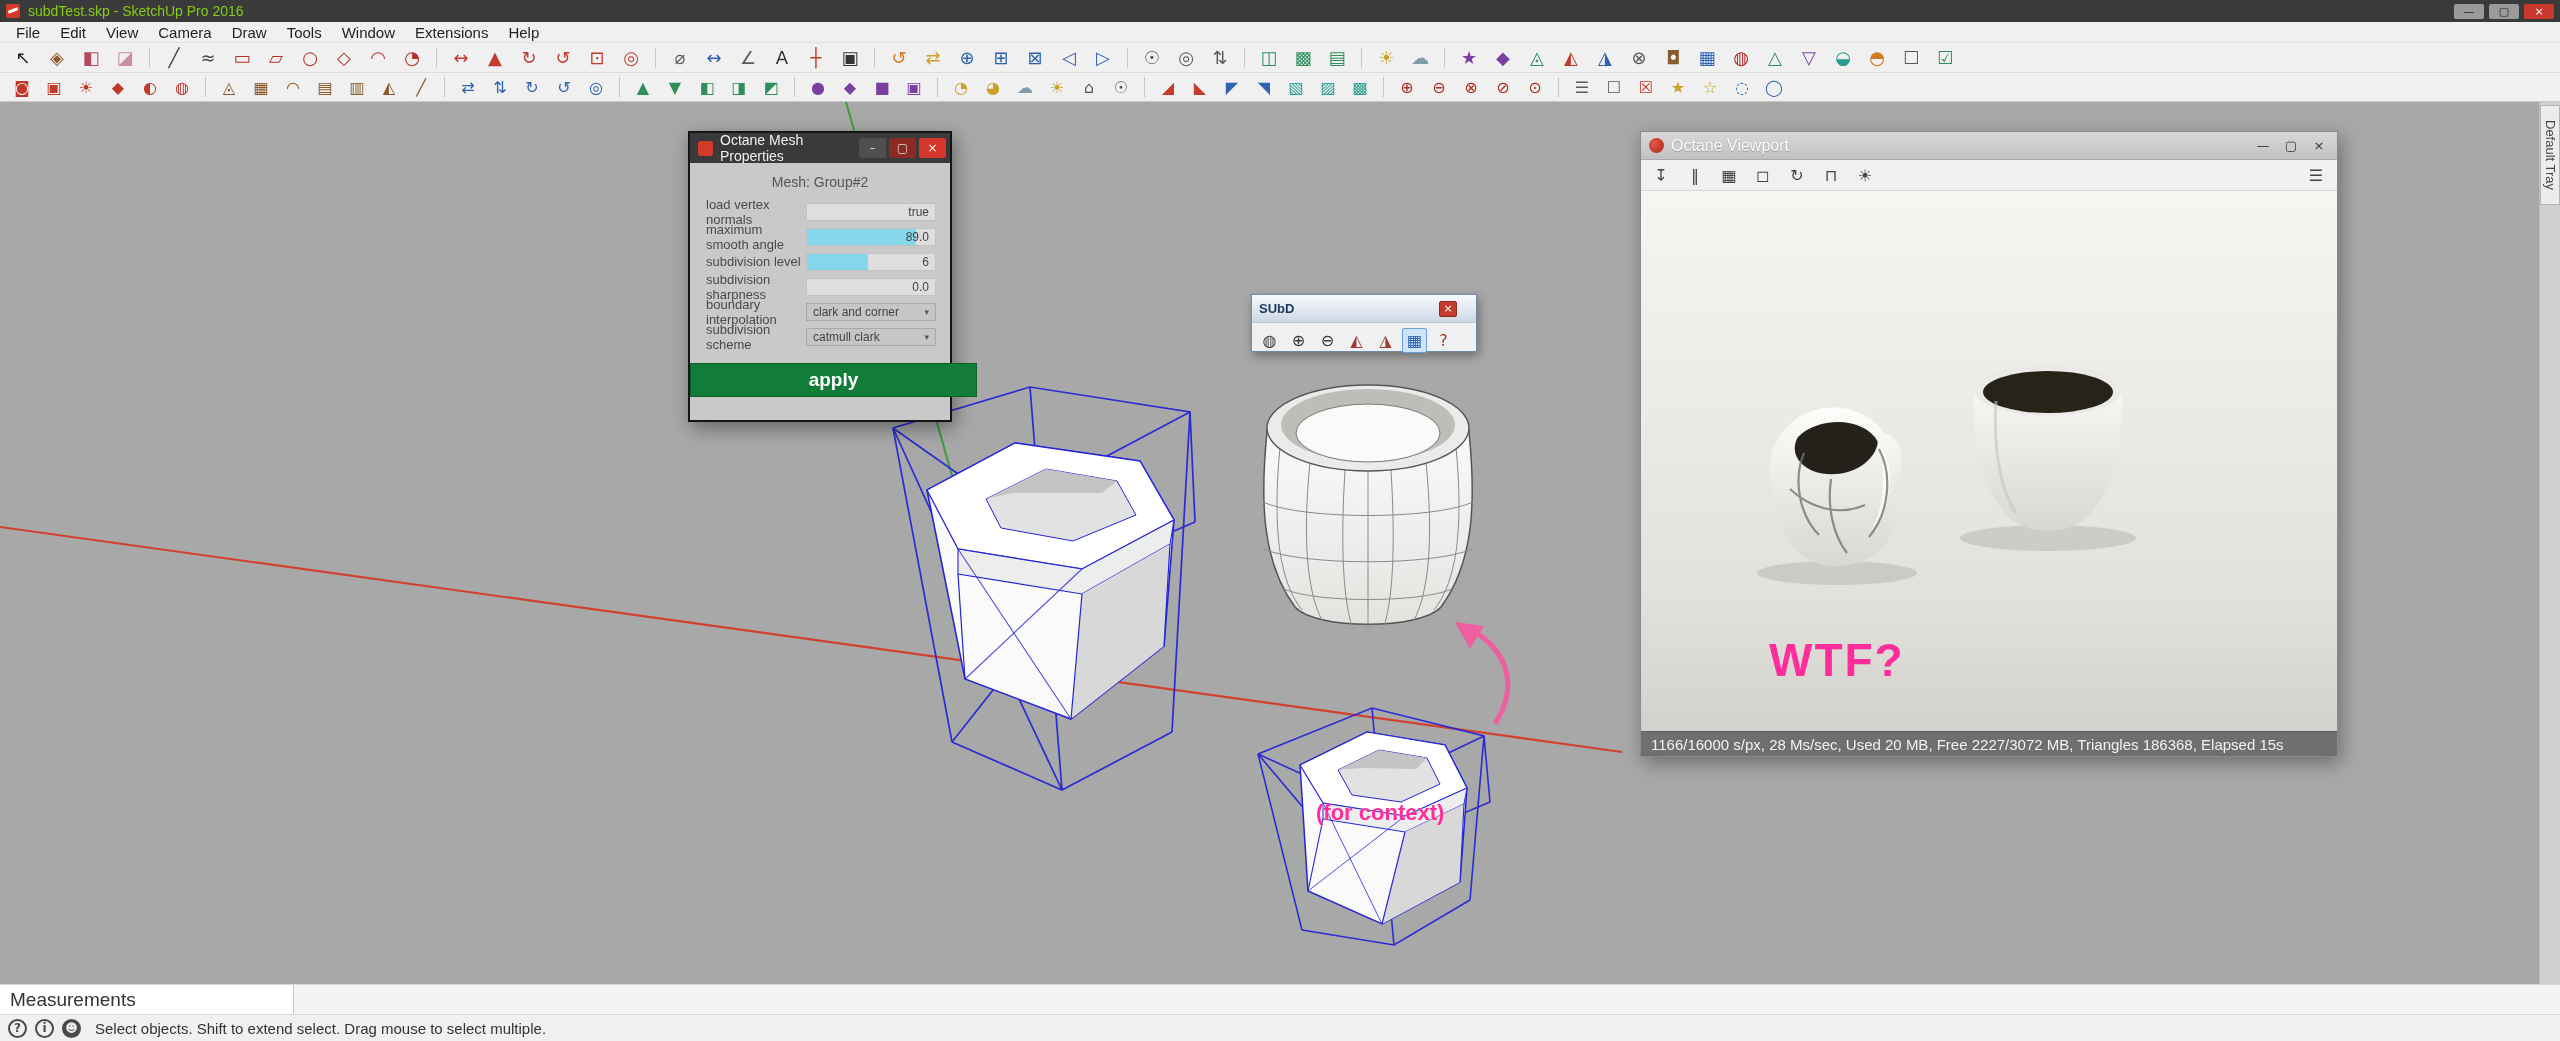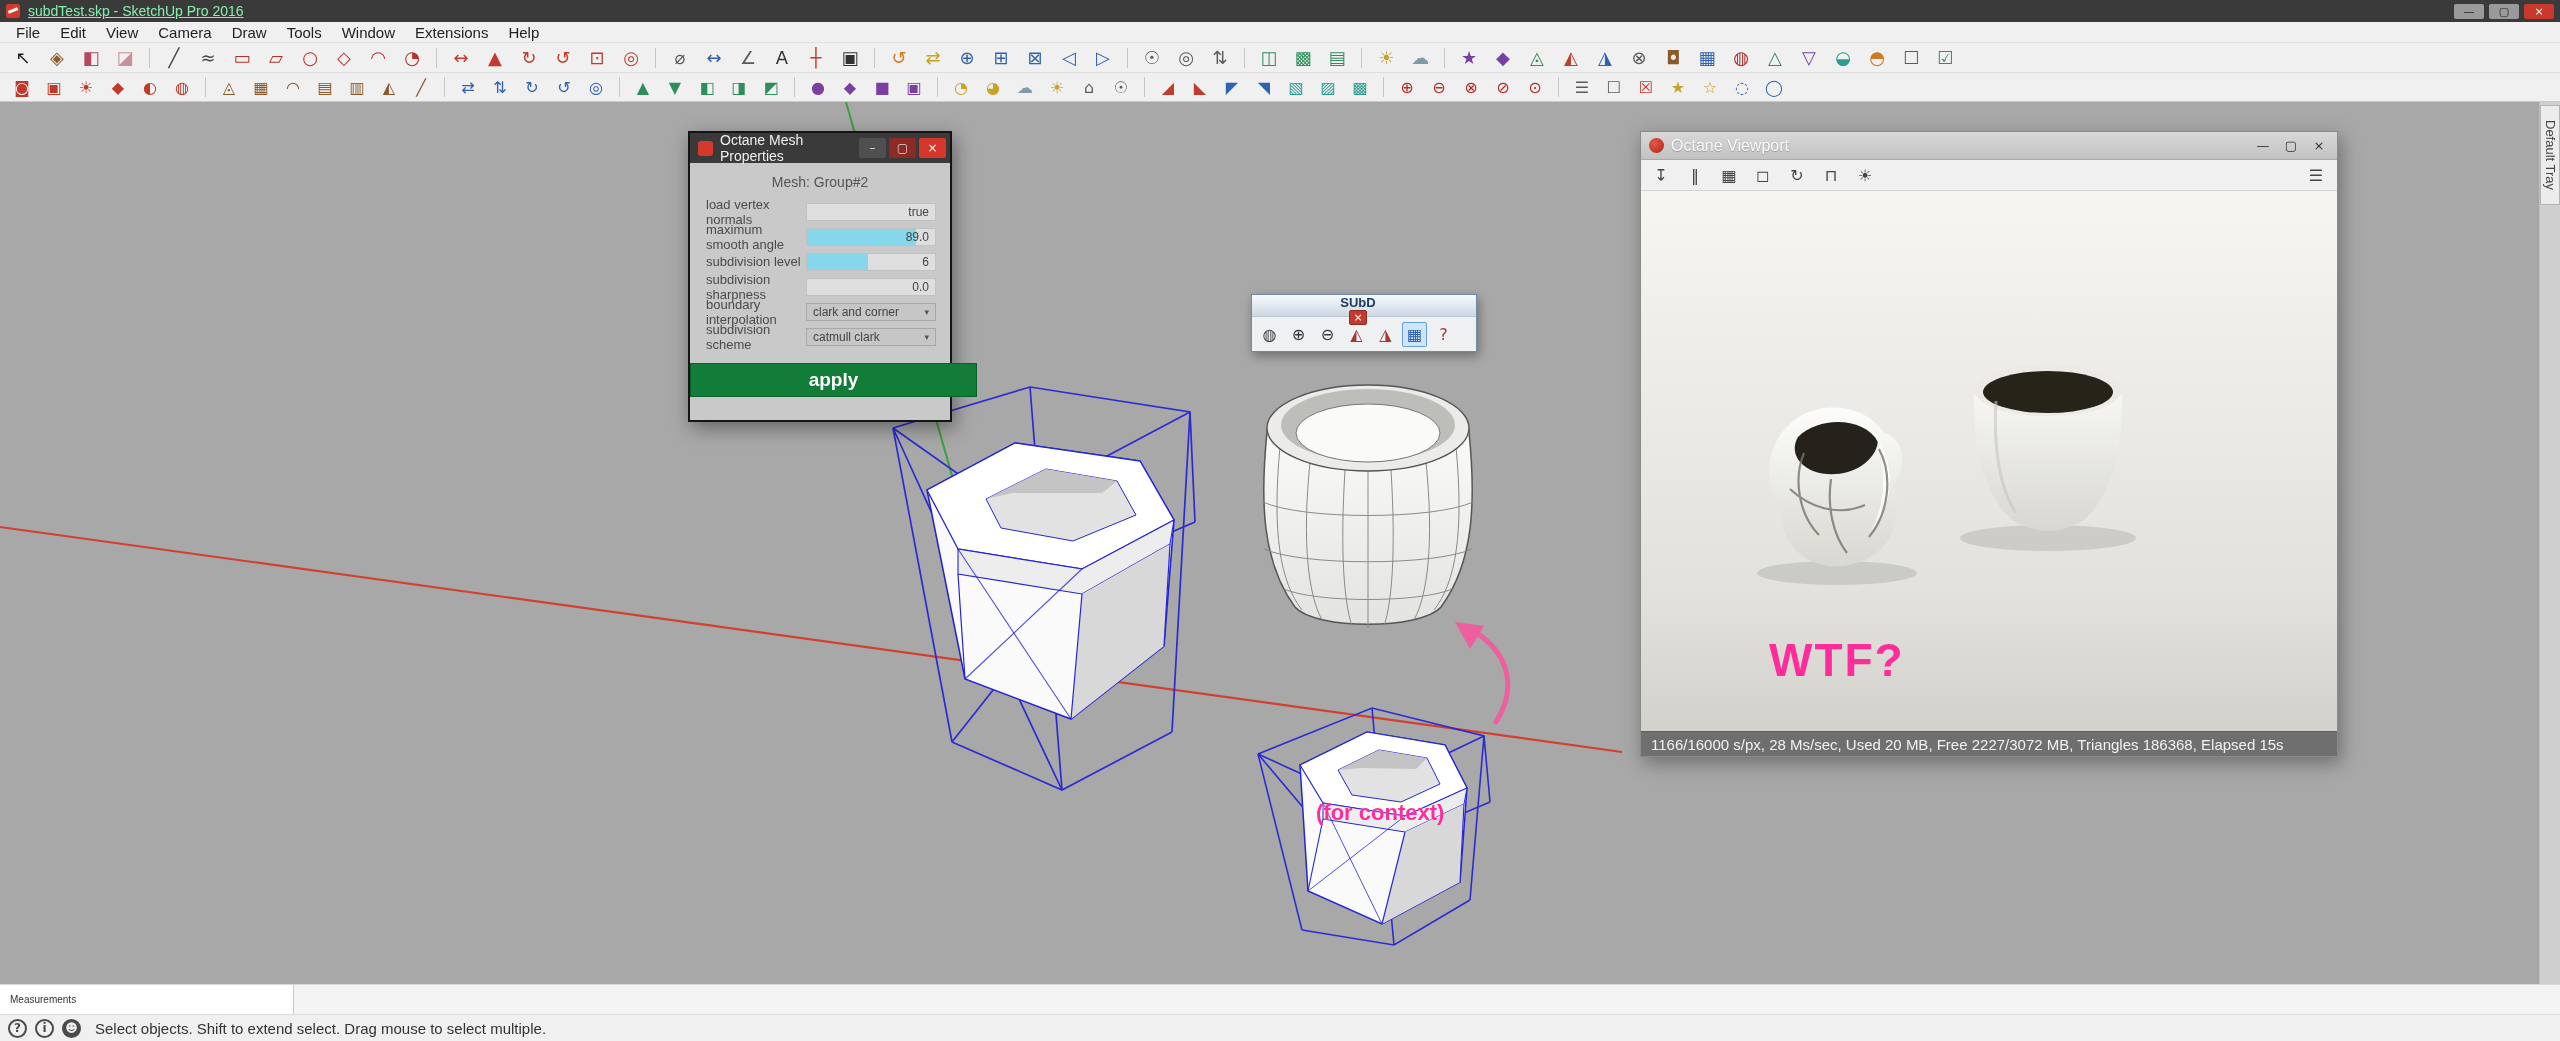--- a/index.html
+++ b/index.html
@@ -3,21 +3,21 @@
 <meta charset="utf-8">
 <style>
   * { box-sizing: border-box; margin: 0; padding: 0; }
   html,body { width:2560px; height:1041px; overflow:hidden; font-family:"Liberation Sans",sans-serif; background:#a7a8a7; }
   .app { position:relative; width:2560px; height:1041px; }
 
   
   .titlebar { height:22px; background:#3a3a3a; display:flex; align-items:center; padding:0 6px; }
   .su-logo { width:14px; height:14px; background:#d33a2c; border-radius:2px; margin-right:8px; position:relative; }
   .su-logo::after { content:""; position:absolute; left:2px; top:5px; width:10px; height:3px; background:#fff; transform:rotate(-22deg); }
-  .win-title { color:#86efac; font-size:14px;text-decoration:underline; }
+  .win-title { color:#84cc16; font-size:14px; }
   .win-btns { margin-left:auto; display:flex; gap:5px; }
   .win-btn { width:30px; height:15px; border-radius:2px; display:flex; align-items:center; justify-content:center; font:11px "DejaVu Sans",sans-serif; }
 
   .menubar { height:21px; background:#f0f0f0; display:flex; align-items:center; padding-left:6px; border-bottom:1px solid #e0e0e0; }
   .menu-item { padding:0 10px; font-size:15px; color:#222; }
 
   .toolbar { background:#f0f0f0; display:flex; align-items:center; padding-left:6px; }
   .toolbar1 { height:30px; border-bottom:1px solid #dcdcdc; }
   .toolbar2 { height:29px; border-bottom:1px solid #c9c9c9; }
   .tb-icon { width:28px; height:24px; display:flex; align-items:center; justify-content:center; font-family:"DejaVu Sans",sans-serif; font-size:18px; margin:0 3px; }
@@ -44,21 +44,21 @@
   .omp-ctl { width:130px; height:18px; background:#dedede; border:1px solid #c2c2c2; position:relative; display:flex; align-items:center; justify-content:flex-end; padding:0 6px; font-size:12px; color:#444; overflow:hidden; }
   .fill { position:absolute; left:0; top:0; bottom:0; width:0; background:#87d7ec; }
   .val { position:relative; }
   .caret { position:relative; font:9px "DejaVu Sans",sans-serif; color:#555; margin-left:auto; display:none; }
   .type-dropdown .omp-ctl { background:#c6c6c6; border-color:#a8a8a8; justify-content:flex-start; }
   .type-dropdown .caret { display:block; }
   .omp-apply { display:block; margin:14px auto 0; width:287px; height:34px; background:#117d38; color:#fff; font-size:19px; font-weight:bold; border:1px solid #0b5f2a; font-family:inherit; }
 
   
   .subd { position:absolute; left:1251px; top:294px; width:226px; height:58px; background:#eef0f2; border:1px solid #6f8bab; box-shadow:2px 4px 10px rgba(0,0,0,.35); }
-  .subd-title { height:22px; background:linear-gradient(#f7fafc,#cdd8e4); display:flex; align-items:center; padding:0 19px 0 7px; border-bottom:1px solid #b9c6d4;flex-direction:column; }
+  .subd-title { height:28px; background:linear-gradient(#f7fafc,#cdd8e4); display:flex; align-items:center; padding:0 19px 0 7px; border-bottom:1px solid #b9c6d4; }
   .subd-title-text { font-size:13px; font-weight:bold; color:#1e3c60; flex:1; }
   .subd-close { width:18px; height:16px; background:#c23b2e; color:#fff; font:11px "DejaVu Sans",sans-serif; display:flex; align-items:center; justify-content:center; border-radius:2px; border:1px solid #8e2a20; }
   .subd-body { height:34px; display:flex; align-items:center; padding:0 5px; gap:4px; }
   .subd-icon { width:25px; height:25px; display:flex; align-items:center; justify-content:center; font-family:"DejaVu Sans",sans-serif; font-size:16px; border:1px solid transparent; border-radius:2px; }
   .subd-icon.selected { background:#cfe4f7; border-color:#66a0d8; }
 
   
   .ov { position:absolute; left:1640px; top:131px; width:698px; height:626px; background:#ececec; border:1px solid #8a8a8a; box-shadow:3px 6px 18px rgba(0,0,0,.35); }
   .ov-title { height:28px; background:linear-gradient(#d8d8d8,#c2c2c2); display:flex; align-items:center; padding:0 4px 0 8px; border-bottom:1px solid #ababab; }
   .ov-logo { width:15px; height:15px; border-radius:50%; background:radial-gradient(circle at 35% 35%, #e4584a, #b02418); margin-right:7px; }
@@ -67,21 +67,21 @@
   .ov-toolbar { height:31px; background:#f0f0f0; border-bottom:1px solid #d5d5d5; display:flex; align-items:center; padding:0 8px; }
   .ov-tools { display:flex; align-items:center; gap:10px; }
   .ov-tool { width:24px; height:24px; display:flex; align-items:center; justify-content:center; font-family:"DejaVu Sans",sans-serif; font-size:16px; color:#444; }
   .ov-menu { margin-left:auto; font-family:"DejaVu Sans",sans-serif; font-size:16px; color:#444; width:26px; text-align:center; }
   .ov-render { position:relative; height:540px; overflow:hidden; }
   .wtf { position:absolute; left:128px; top:442px; font-size:46px; font-weight:bold; color:#ff2d9c; letter-spacing:2px; }
   .ov-status { height:25px; background:#6f6f6f; color:#f2f2f2; font-size:15px; display:flex; align-items:center; padding:0 10px; border-top:1px solid #5c5c5c; white-space:nowrap; overflow:hidden; }
 
   
   .measure-row { position:absolute; left:0; top:984px; width:2560px; height:30px; background:#f4f4f4; border-top:1px solid #d9d9d9; display:flex; }
-  .measure-box { width:294px; background:#fff; border-right:1px solid #c8c8c8; display:flex; align-items:center; padding-left:10px; font-size:10px; color:#333; }
+  .measure-box { width:294px; background:#fff; border-right:1px solid #c8c8c8; display:flex; align-items:center; padding-left:10px; font-size:19px; color:#333; }
   .measure-input { flex:1; }
   .statusbar { position:absolute; left:0; top:1014px; width:2560px; height:27px; background:#f0f0f0; border-top:1px solid #dadada; display:flex; align-items:center; padding-left:8px; }
   .sb-icons { display:flex; gap:8px; align-items:center; }
   .sb-icon { width:19px; height:19px; border-radius:50%; border:2px solid #4a4a4a; color:#4a4a4a; display:flex; align-items:center; justify-content:center; font:bold 12px "DejaVu Sans",sans-serif; }
   .sb-hint { margin-left:14px; font-size:15px; color:#333; }
 </style>
 <title>subdTest.skp - SketchUp Pro 2016</title></head>
 <body>
 
 <div class="app">

